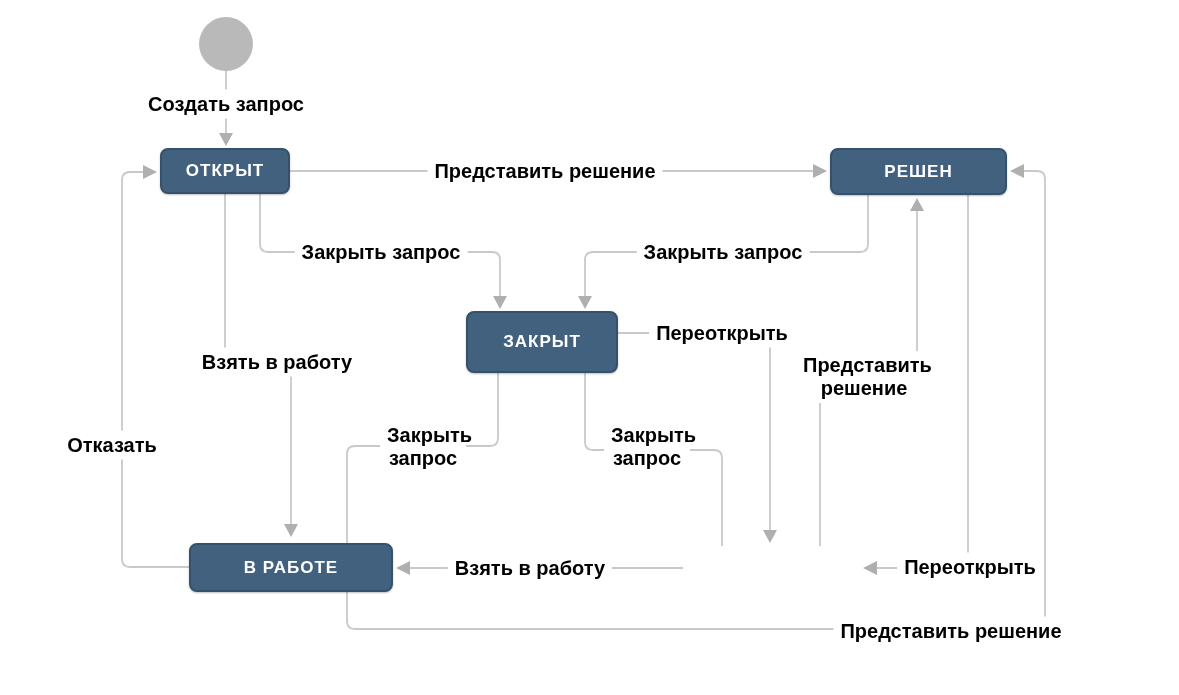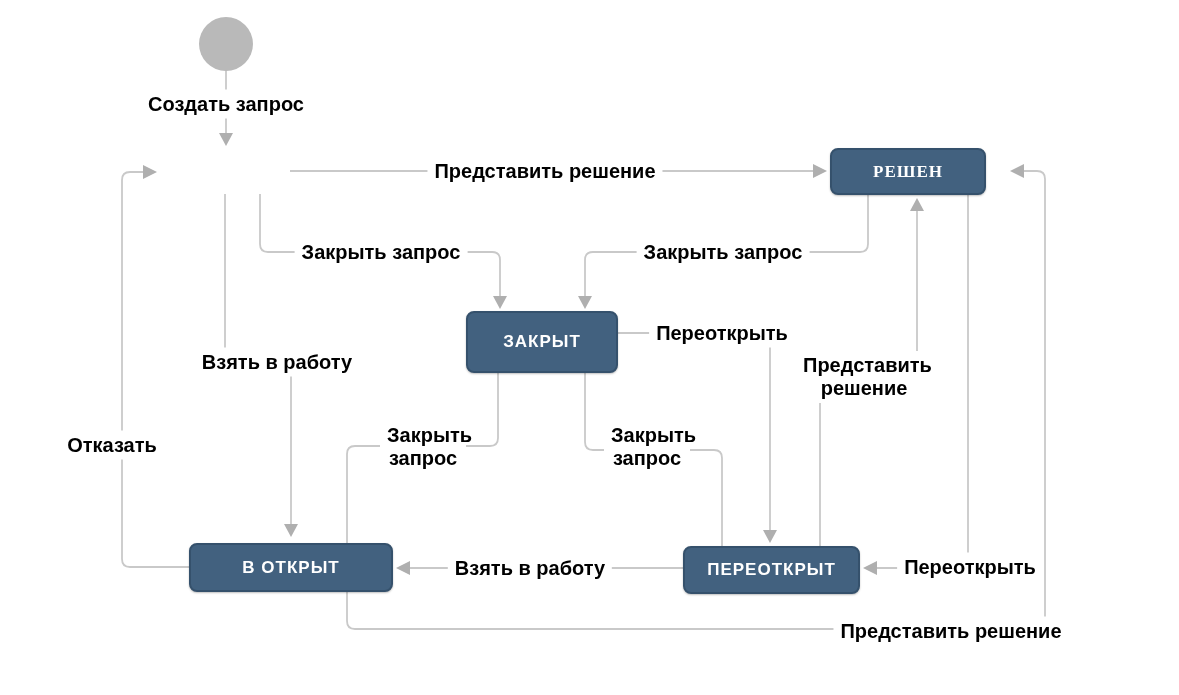--- a/index.html
+++ b/index.html
@@ -20,21 +20,21 @@
     background:var(--start-node,#B9B9B9);
   }
   .state{
     position:absolute;display:flex;align-items:center;justify-content:center;
     background:var(--state-fill,#42617F);border:2px solid var(--state-border,#35516C);
     border-radius:8px;color:var(--state-text,#fff);font-weight:bold;font-size:17px;
     letter-spacing:1px;box-sizing:border-box;box-shadow:0 1px 2px rgba(0,0,0,.25);
     white-space:nowrap;
   }
   #st-open{left:160px;top:148px;width:130px;height:46px;}
-  #st-resolved{left:830px;top:148px;width:156px;height:47px;font-family:Liberation Serif, serif;}
+  #st-resolved{left:830px;top:148px;width:177px;height:47px;}
   #st-closed{left:466px;top:311px;width:152px;height:62px;}
   #st-inprogress{left:189px;top:543px;width:204px;height:49px;}
   #st-reopened{left:683px;top:546px;width:177px;height:48px;}
   .elabel{
     position:absolute;transform:translate(-50%,-50%);background:var(--background,#fff);
     color:var(--label-text,#000);font-weight:bold;font-size:20px;line-height:1.15;
     padding:3px 7px;text-align:center;white-space:nowrap;
   }
   .elabel.wrap{white-space:normal;}
   .w2{width:72px;}   
@@ -95,24 +95,24 @@
 
     <path class="edge" d="M968,195 V568 H877"></path>
     <polygon class="ah" points="877,561 877,575 863,568"></polygon>
 
     <path class="edge" d="M347,592 V621 Q347,629 355,629 H1037 Q1045,629 1045,621 V179 Q1045,171 1037,171 H1024"></path>
     <polygon class="ah" points="1024,164 1024,178 1010,171"></polygon>
   </svg>
 
   <div class="start-node"></div>
 
+  <div class="state" id="st-open">ОТКРЫТ</div>
   <div class="state" id="st-resolved">РЕШЕН</div>
   <div class="state" id="st-closed">ЗАКРЫТ</div>
-  <div class="state" id="st-inprogress">В ОТКРЫТ</div>
-  <div class="state" id="st-reopened">ПЕРЕОТКРЫТ</div>
+  <div class="state" id="st-inprogress">В РАБОТЕ</div>
 
   <div class="elabel" id="lb-a">Создать запрос</div>
   <div class="elabel" id="lb-b">Представить решение</div>
   <div class="elabel" id="lb-c">Закрыть запрос</div>
   <div class="elabel" id="lb-d">Закрыть запрос</div>
   <div class="elabel" id="lb-e">Переоткрыть</div>
   <div class="elabel" id="lb-f">Взять в работу</div>
   <div class="elabel" id="lb-g">Отказать</div>
   <div class="elabel wrap w2" id="lb-h">Закрыть запрос</div>
   <div class="elabel wrap w2" id="lb-i">Закрыть запрос</div>

